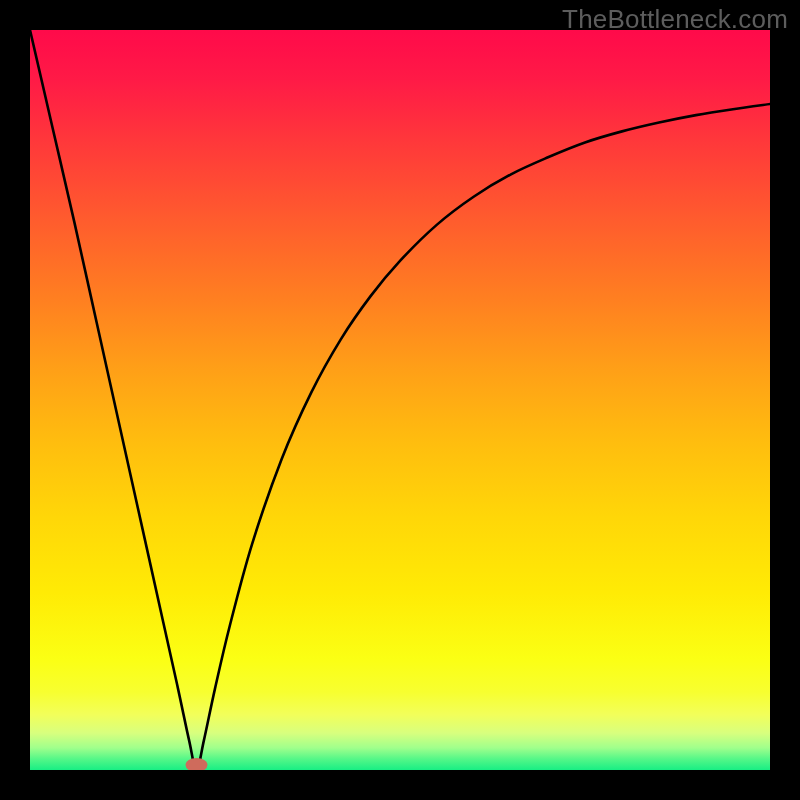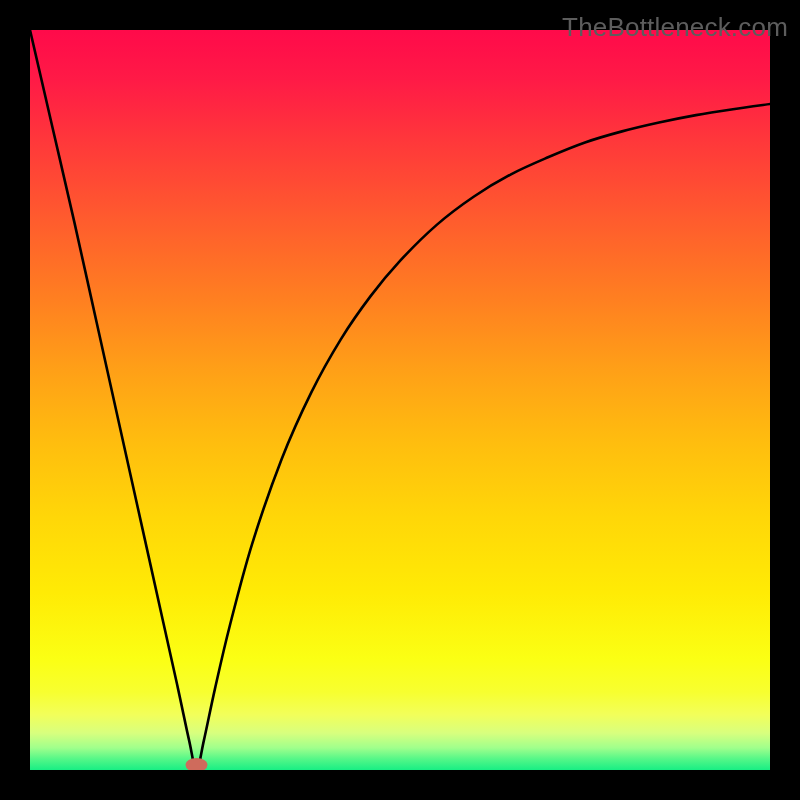--- a/index.html
+++ b/index.html
@@ -6,21 +6,21 @@
     margin: 0;
     padding: 0;
     width: 800px;
     height: 800px;
     background: #000000;
     font-family: Arial, Helvetica, sans-serif;
     overflow: hidden;
   }
   .watermark {
     position: absolute;
-    top: 12px;
+    top: 4px;
     right: 12px;
     font-family: Arial, Helvetica, sans-serif;
     font-size: 26px;
     color: #5d5d5d;
     font-weight: normal;
     letter-spacing: 0.2px;
     z-index: 10;
   }
   .plot-area {
     position: absolute;

